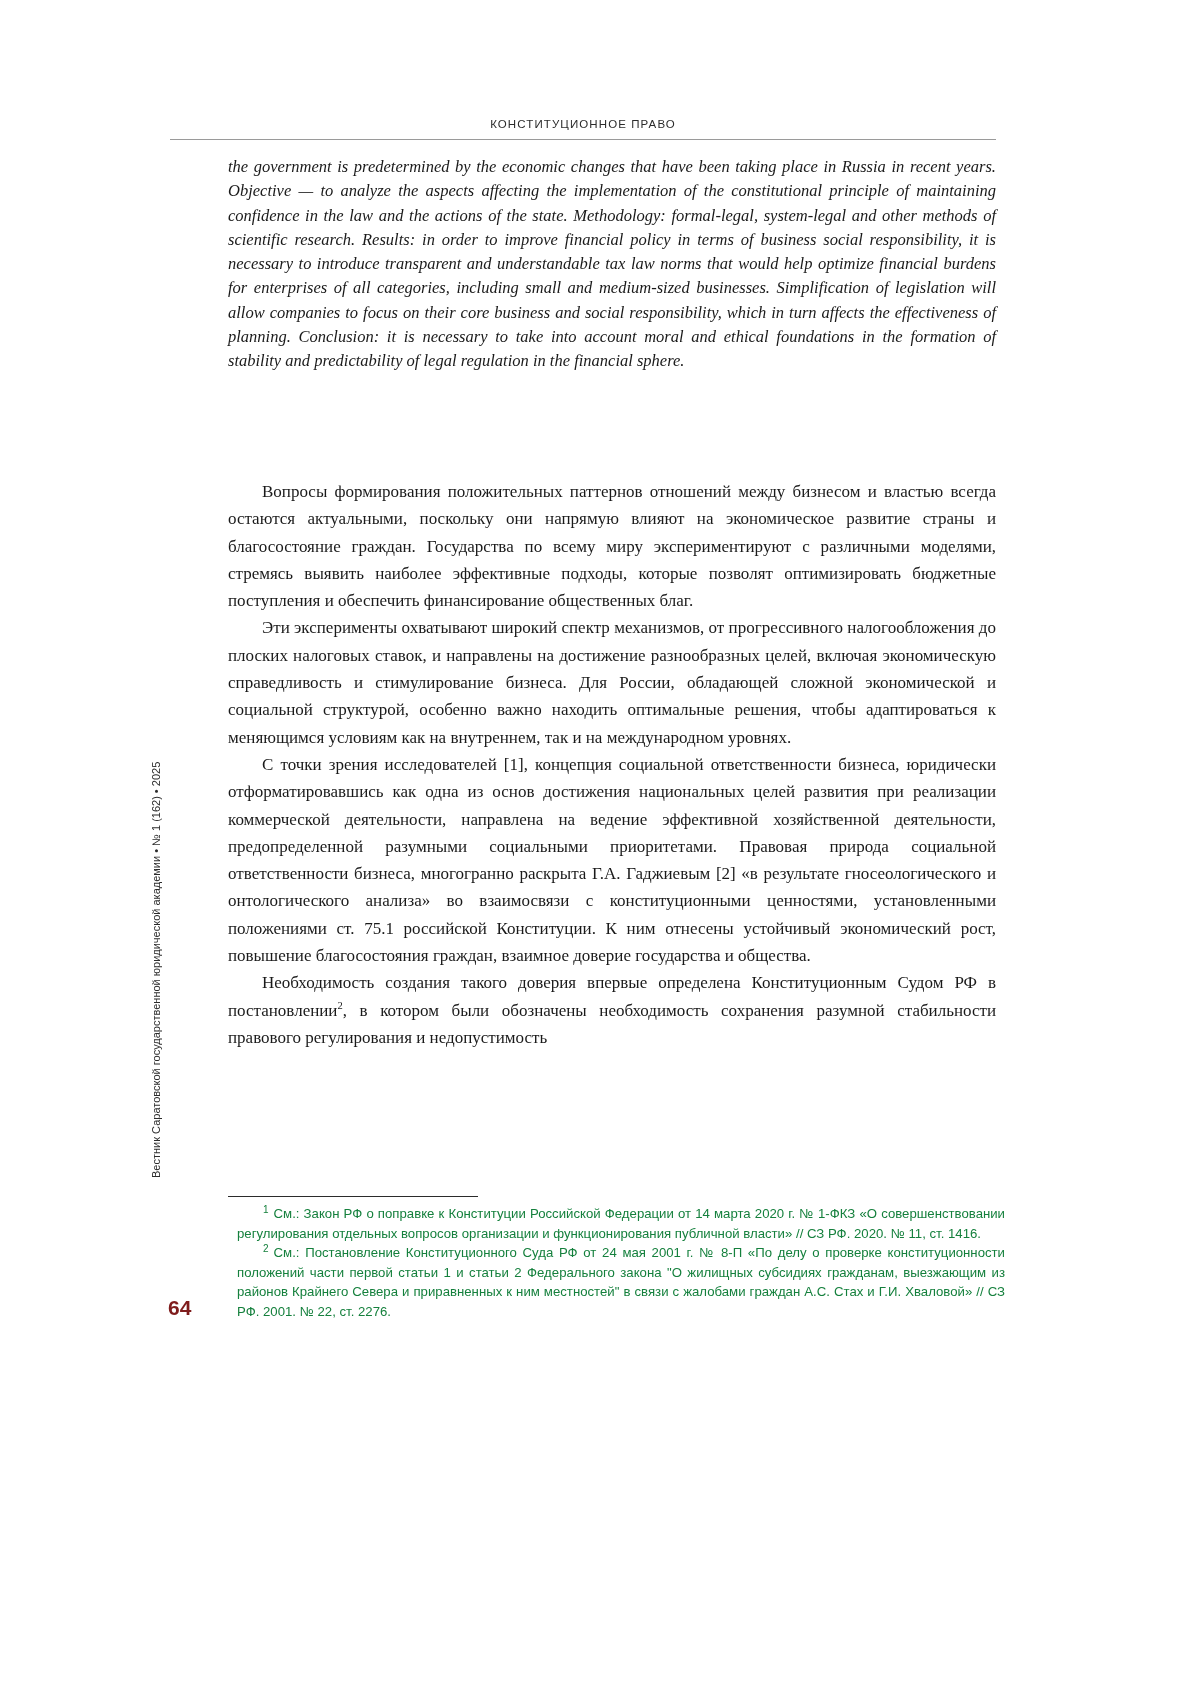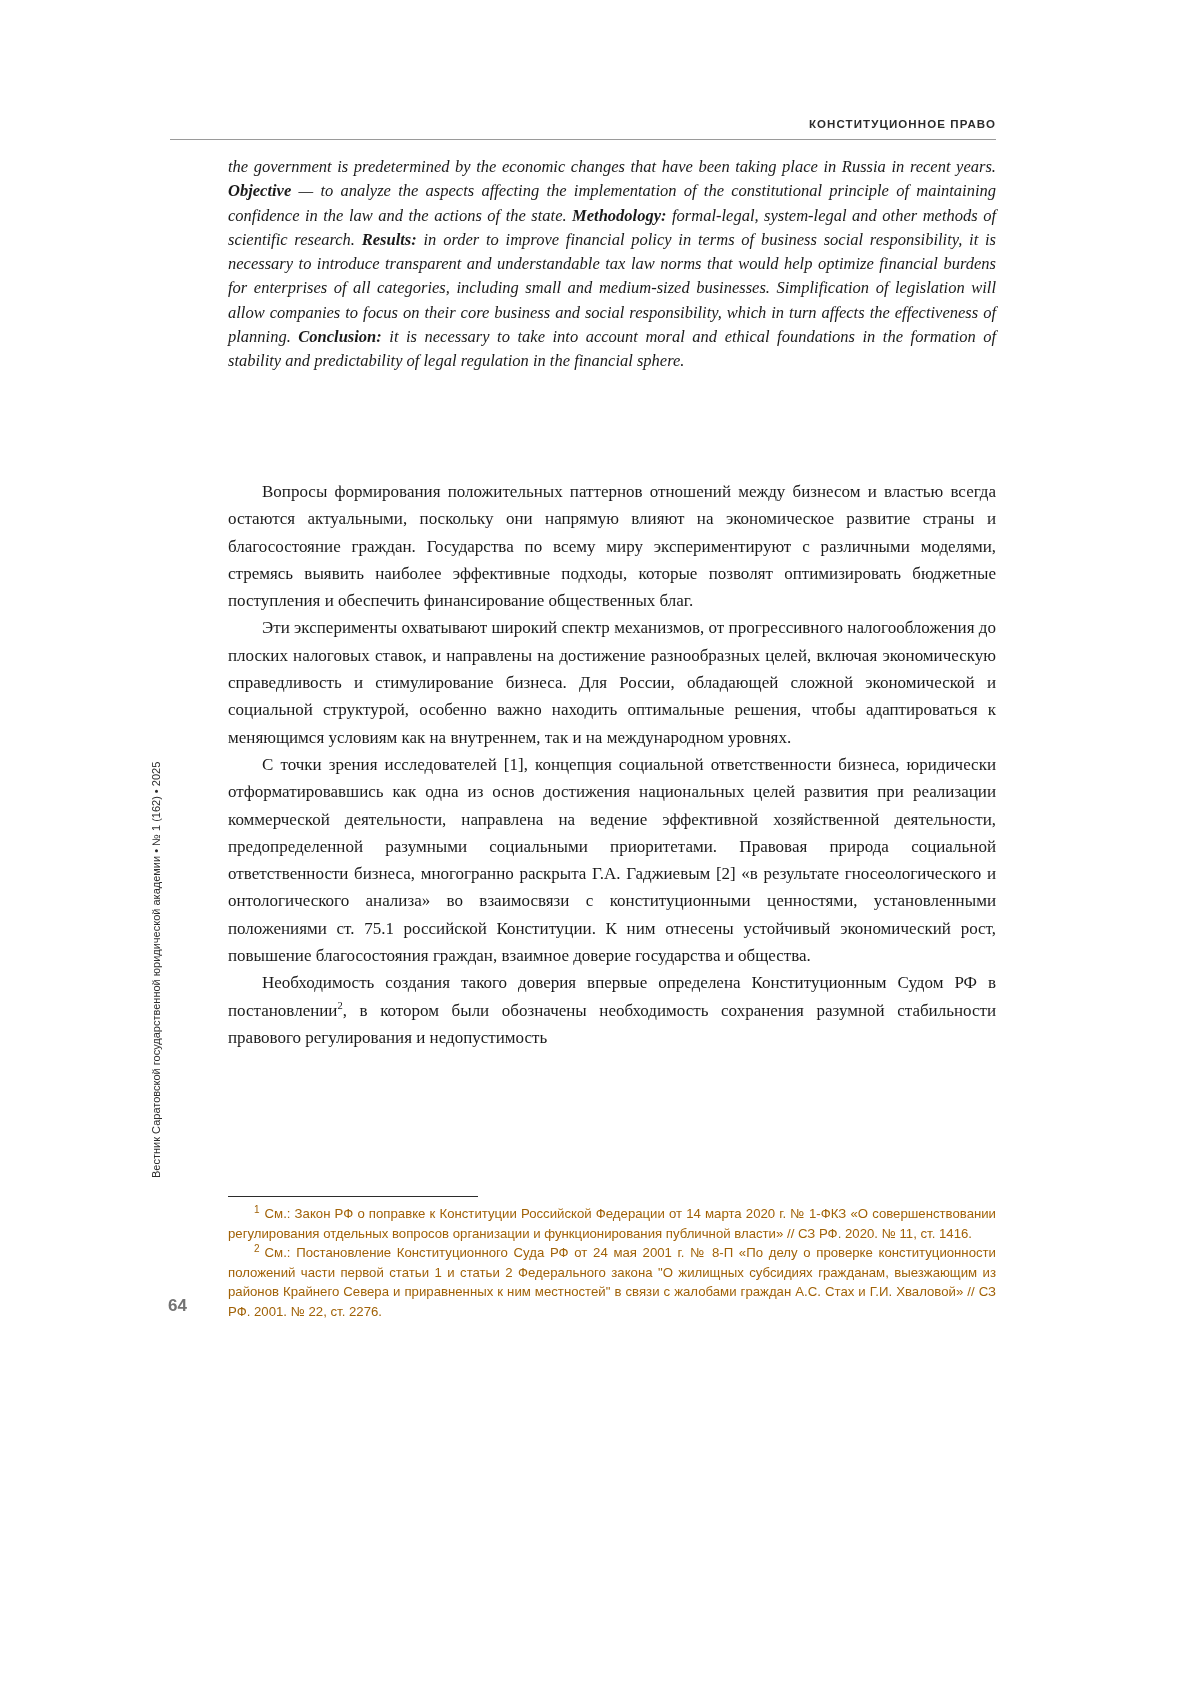--- a/index.html
+++ b/index.html
@@ -16,26 +16,25 @@
   }
   .page {
     position: absolute;
     inset: 0;
   }
   .running-head {
     position: absolute;
     top: 118px;
     left: 170px;
     width: 826px;
-    text-align: right;
+    text-align: center;
     font-family: "Liberation Sans", sans-serif;
     font-size: 11.5px;
     letter-spacing: 1.1px;
     color: #2b2b2b;
-    font-weight: bold;
   }
   .head-rule {
     position: absolute;
     top: 139px;
     left: 170px;
     width: 826px;
     height: 1px;
     background: #9a9a9a;
   }
   .side-note {
@@ -53,41 +52,41 @@
   .side-note-wrap {
     position: absolute;
     left: 150px;
     top: 1178px;
   }
   .page-number {
     position: absolute;
     left: 168px;
     top: 1296px;
     font-family: "Liberation Sans", sans-serif;
-    font-size: 17px;
+    font-size: 21px;
     font-weight: 700;
-    color: #737373;
+    color: #7f1d1d;
   }
   .abstract {
     position: absolute;
     top: 155px;
     left: 228px;
     width: 768px;
     font-style: italic;
     font-size: 16.5px;
     line-height: 24.3px;
     text-align: justify;
     text-justify: inter-word;
     hyphens: manual;
   }
   .abstract p {
     margin: 0;
   }
   .abstract b {
-    font-weight: 700;
+    font-weight: 400;
   }
   .keywords {
     text-indent: 34px;
   }
   .body-text {
     position: absolute;
     top: 478px;
     left: 228px;
     width: 768px;
     font-size: 17px;
@@ -108,27 +107,27 @@
     position: absolute;
     top: 1196px;
     left: 228px;
     width: 250px;
     height: 1px;
     background: #2b2b2b;
   }
   .footnotes {
     position: absolute;
     top: 1204px;
-    left: 228px;
+    left: 237px;
     width: 768px;
     font-family: "Liberation Sans", sans-serif;
     font-size: 13.2px;
     line-height: 19.6px;
     text-align: justify;
-    color: #a16207;
+    color: #15803d;
   }
   .footnotes p {
     margin: 0;
     text-indent: 26px;
   }
   .footnotes .fn-mark {
     font-size: 10px;
     vertical-align: super;
     line-height: 0;
     margin-right: 5px;

